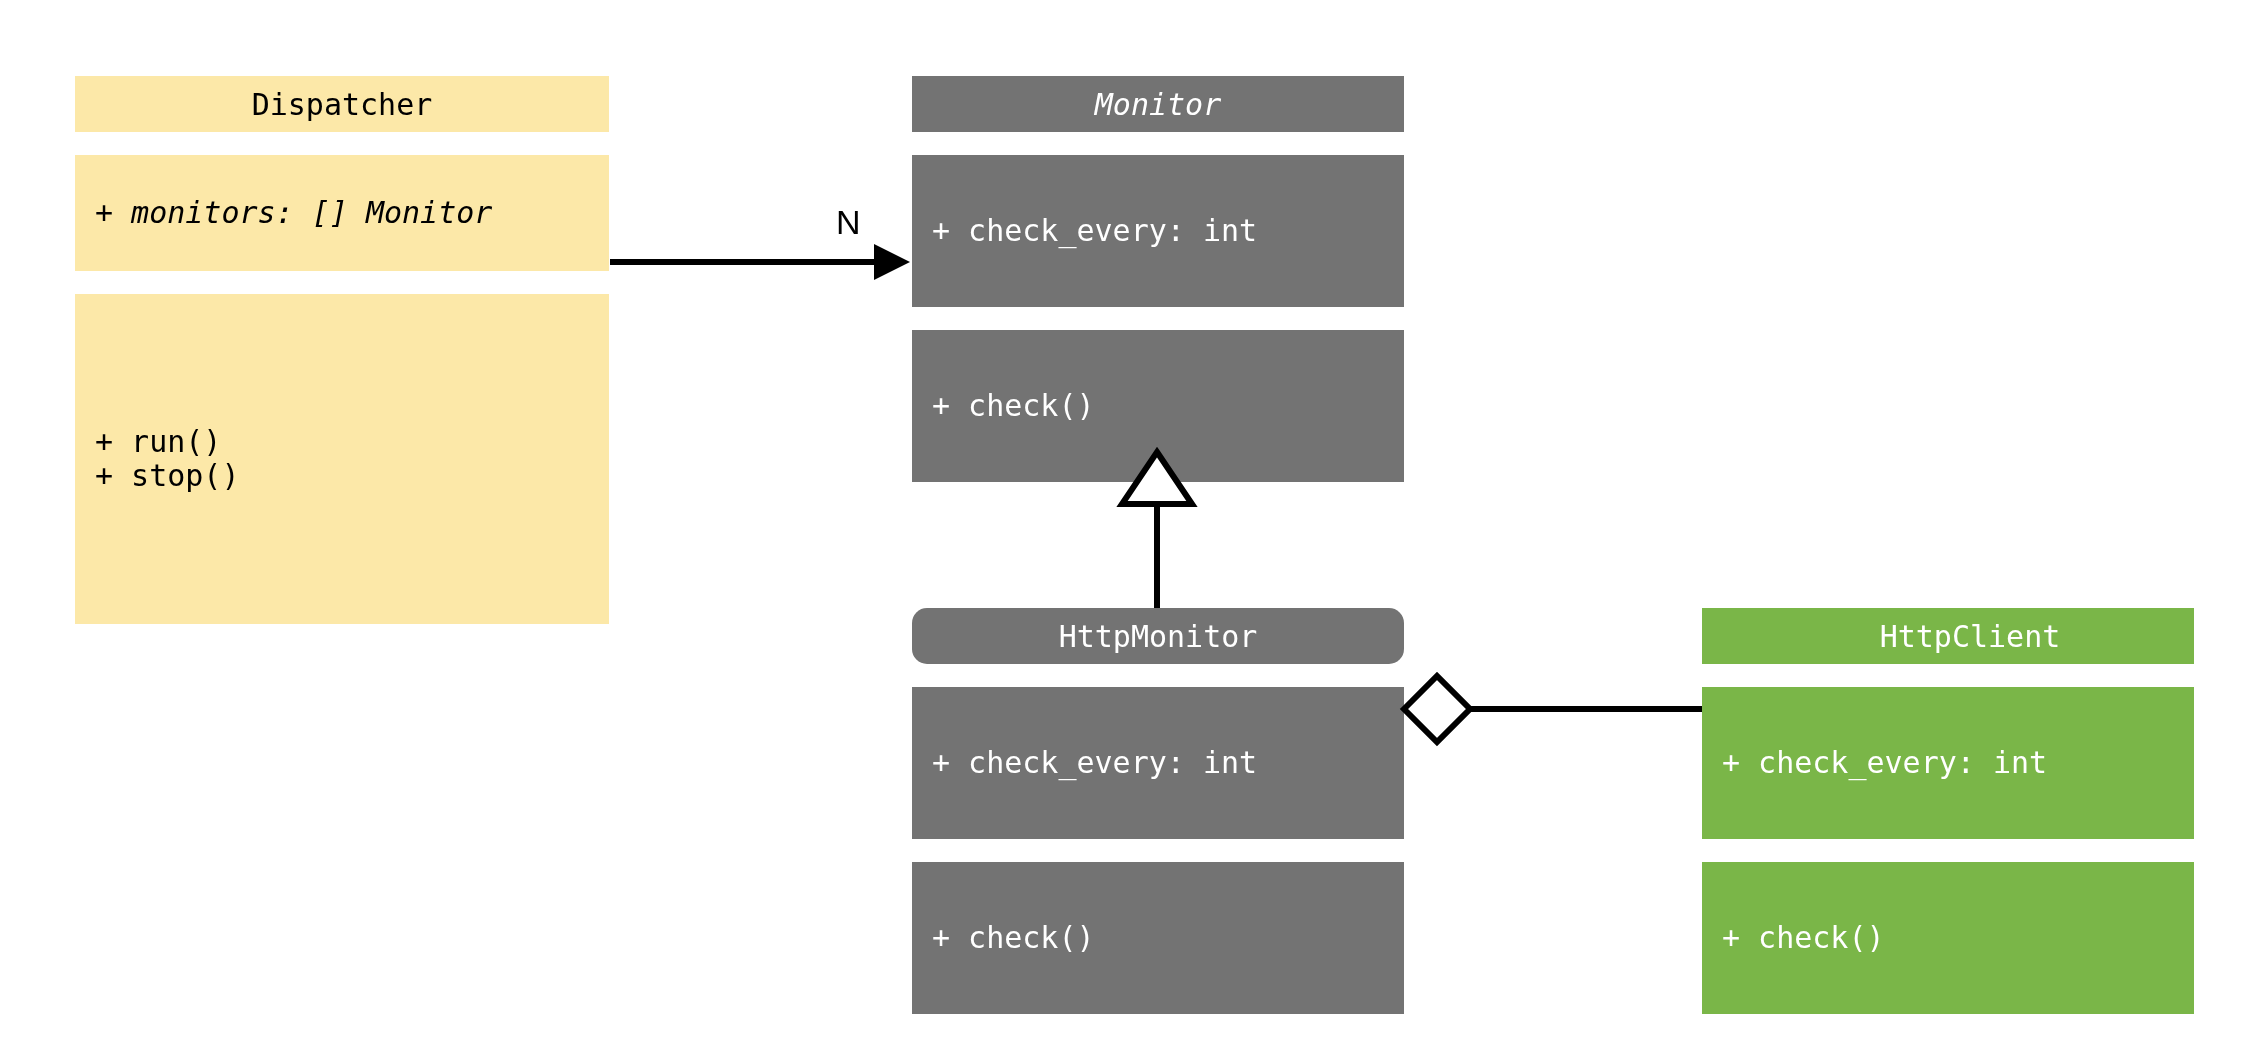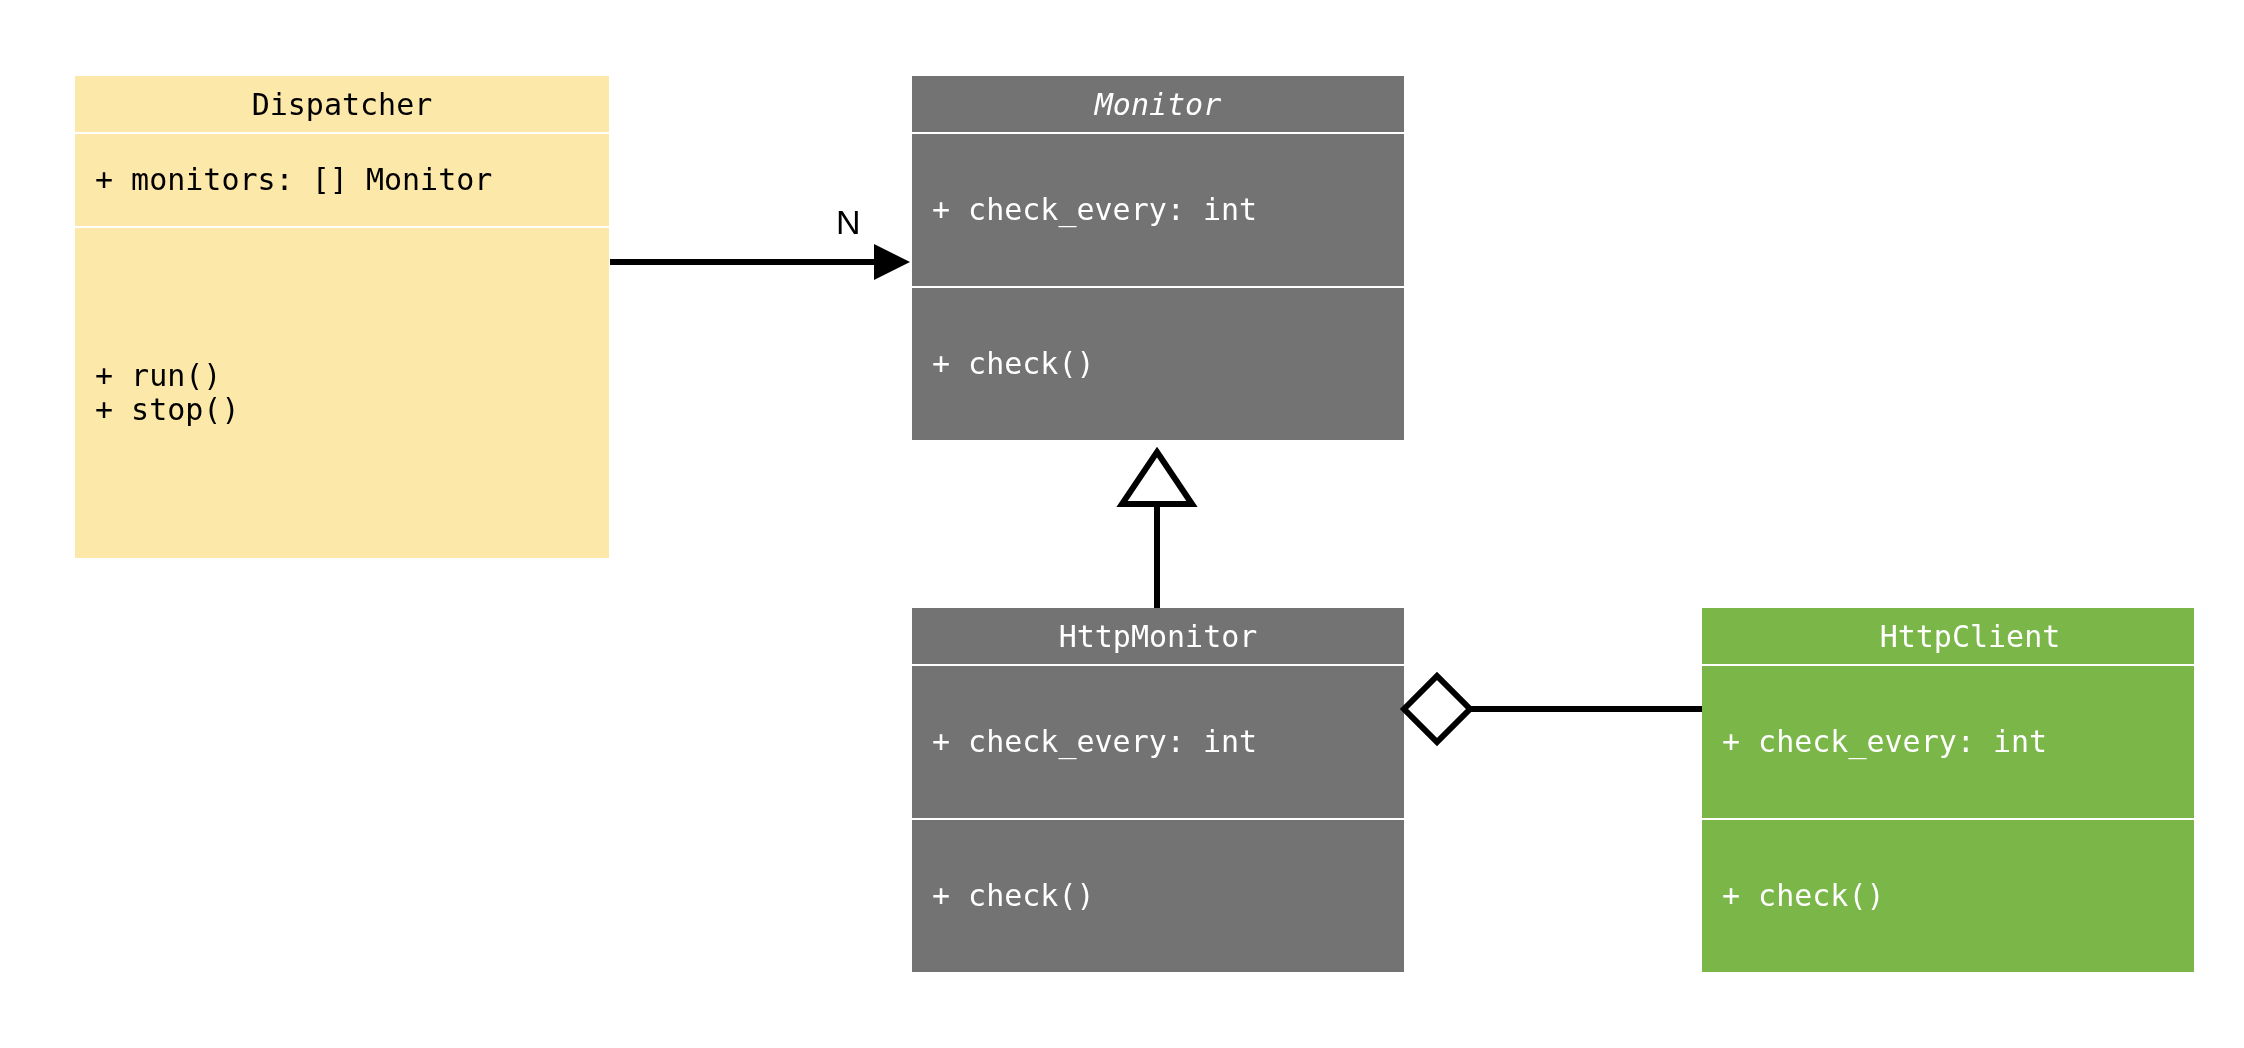--- a/index.html
+++ b/index.html
@@ -18,21 +18,21 @@
     width: 2244px;
     height: 1048px;
     background: #ffffff;
   }
 
   
   .uml-class {
     position: absolute;
     display: flex;
     flex-direction: column;
-    gap: 2px;            
+    gap: 23px;            
     background: transparent;
   }
   .compartment {
     box-sizing: border-box;
     overflow: hidden;
   }
   .class-title {
     display: flex;
     align-items: center;
     justify-content: center;
@@ -65,30 +65,30 @@
   .theme-blue .class-title,
   .theme-blue .members { color: #ffffff; }
 
   .theme-green .compartment { background: #7ab648; }
   .theme-green .class-title,
   .theme-green .members { color: #ffffff; }
 
   
   #class-dispatcher { left: 75px; top: 76px;  width: 534px; }
   #class-dispatcher .class-title { height: 56px; }
-  #class-dispatcher .c-attrs    { height: 92px; }
+  #class-dispatcher .c-attrs    { height: 116px; font-style: italic; }
   #class-dispatcher .c-methods  { height: 330px; }
 
   #class-monitor { left: 912px; top: 76px; width: 492px; }
   #class-monitor .class-title { height: 56px; }
   #class-monitor .c-attrs    { height: 152px; }
   #class-monitor .c-methods  { height: 152px; }
 
   #class-httpmonitor { left: 912px; top: 608px; width: 492px; }
-  #class-httpmonitor .class-title { height: 56px; }
+  #class-httpmonitor .class-title { height: 56px; border-radius: 15px; }
   #class-httpmonitor .c-attrs    { height: 152px; }
   #class-httpmonitor .c-methods  { height: 152px; }
 
   #class-httpclient { left: 1702px; top: 608px; width: 492px; }
   #class-httpclient .class-title { height: 56px; padding-left: 44px; }
   #class-httpclient .c-attrs    { height: 152px; }
   #class-httpclient .c-methods  { height: 152px; }
 
   
   #connectors {

